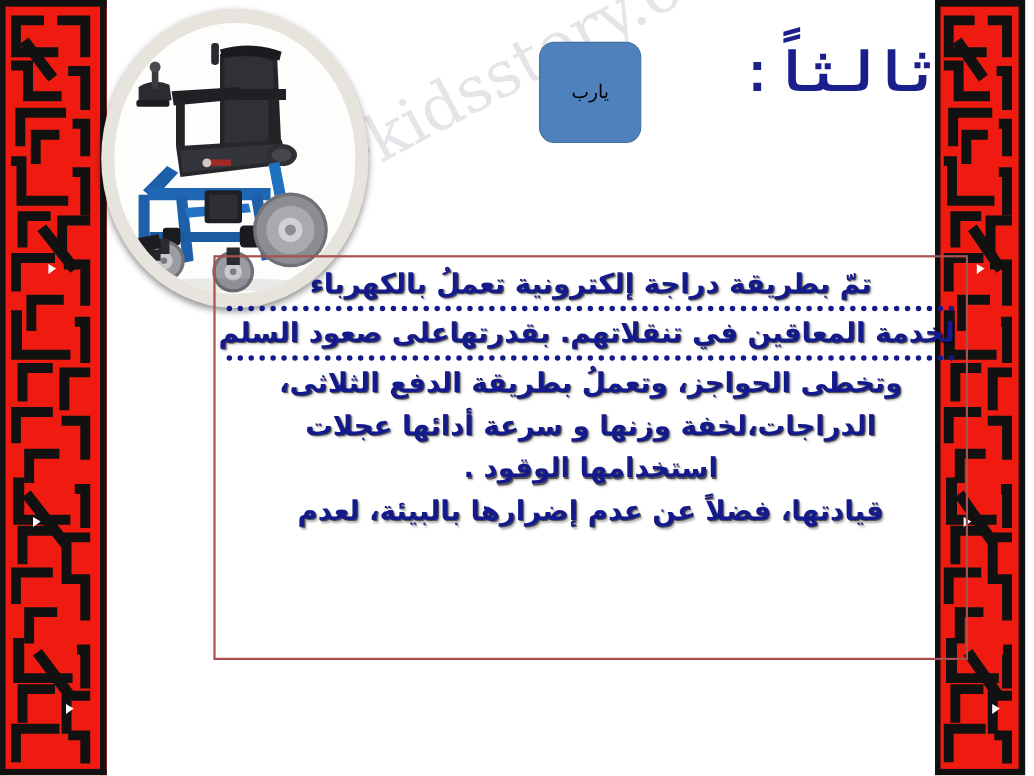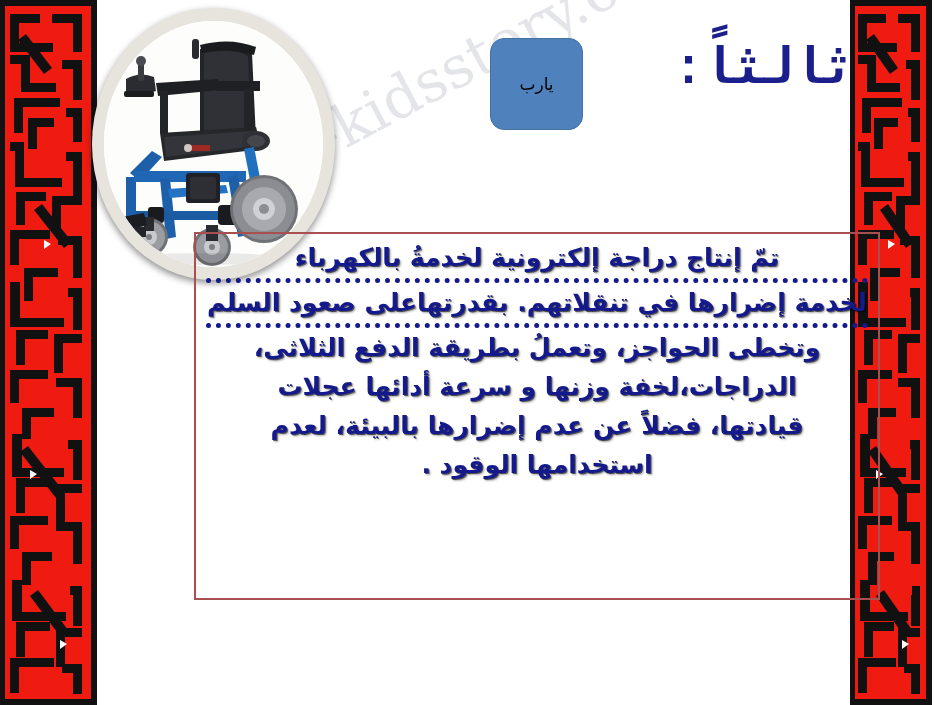--- a/index.html
+++ b/index.html
@@ -324,22 +324,22 @@
   </div>
 
   <div id="yarab-btn">
     <span>يارب</span>
   </div>
 
   <div id="heading">ثالثاً:</div>
 
   <div id="textbox">
     <div id="textbody">
-      <span class="ln dotted">تمّ إنتاج دراجة إلكترونية لخدمةُ بالكهرباء</span>
-      <span class="ln dotted">لخدمة إضرارها في تنقلاتهم. بقدرتهاعلى صعود السلم</span>
+      <span class="ln dotted">تمّ بطريقة دراجة إلكترونية تعملُ بالكهرباء</span>
+      <span class="ln dotted">لخدمة المعاقين في تنقلاتهم. بقدرتهاعلى صعود السلم</span>
       <span class="ln">وتخطى الحواجز، وتعملُ بطريقة الدفع الثلاثى،</span>
       <span class="ln">الدراجات،لخفة وزنها و سرعة أدائها عجلات</span>
+      <span class="ln">استخدامها الوقود .</span>
       <span class="ln">قيادتها، فضلاً عن عدم إضرارها بالبيئة، لعدم</span>
-      <span class="ln">استخدامها الوقود .</span>
     </div>
   </div>
 
 </div>
 
 </body></html>

